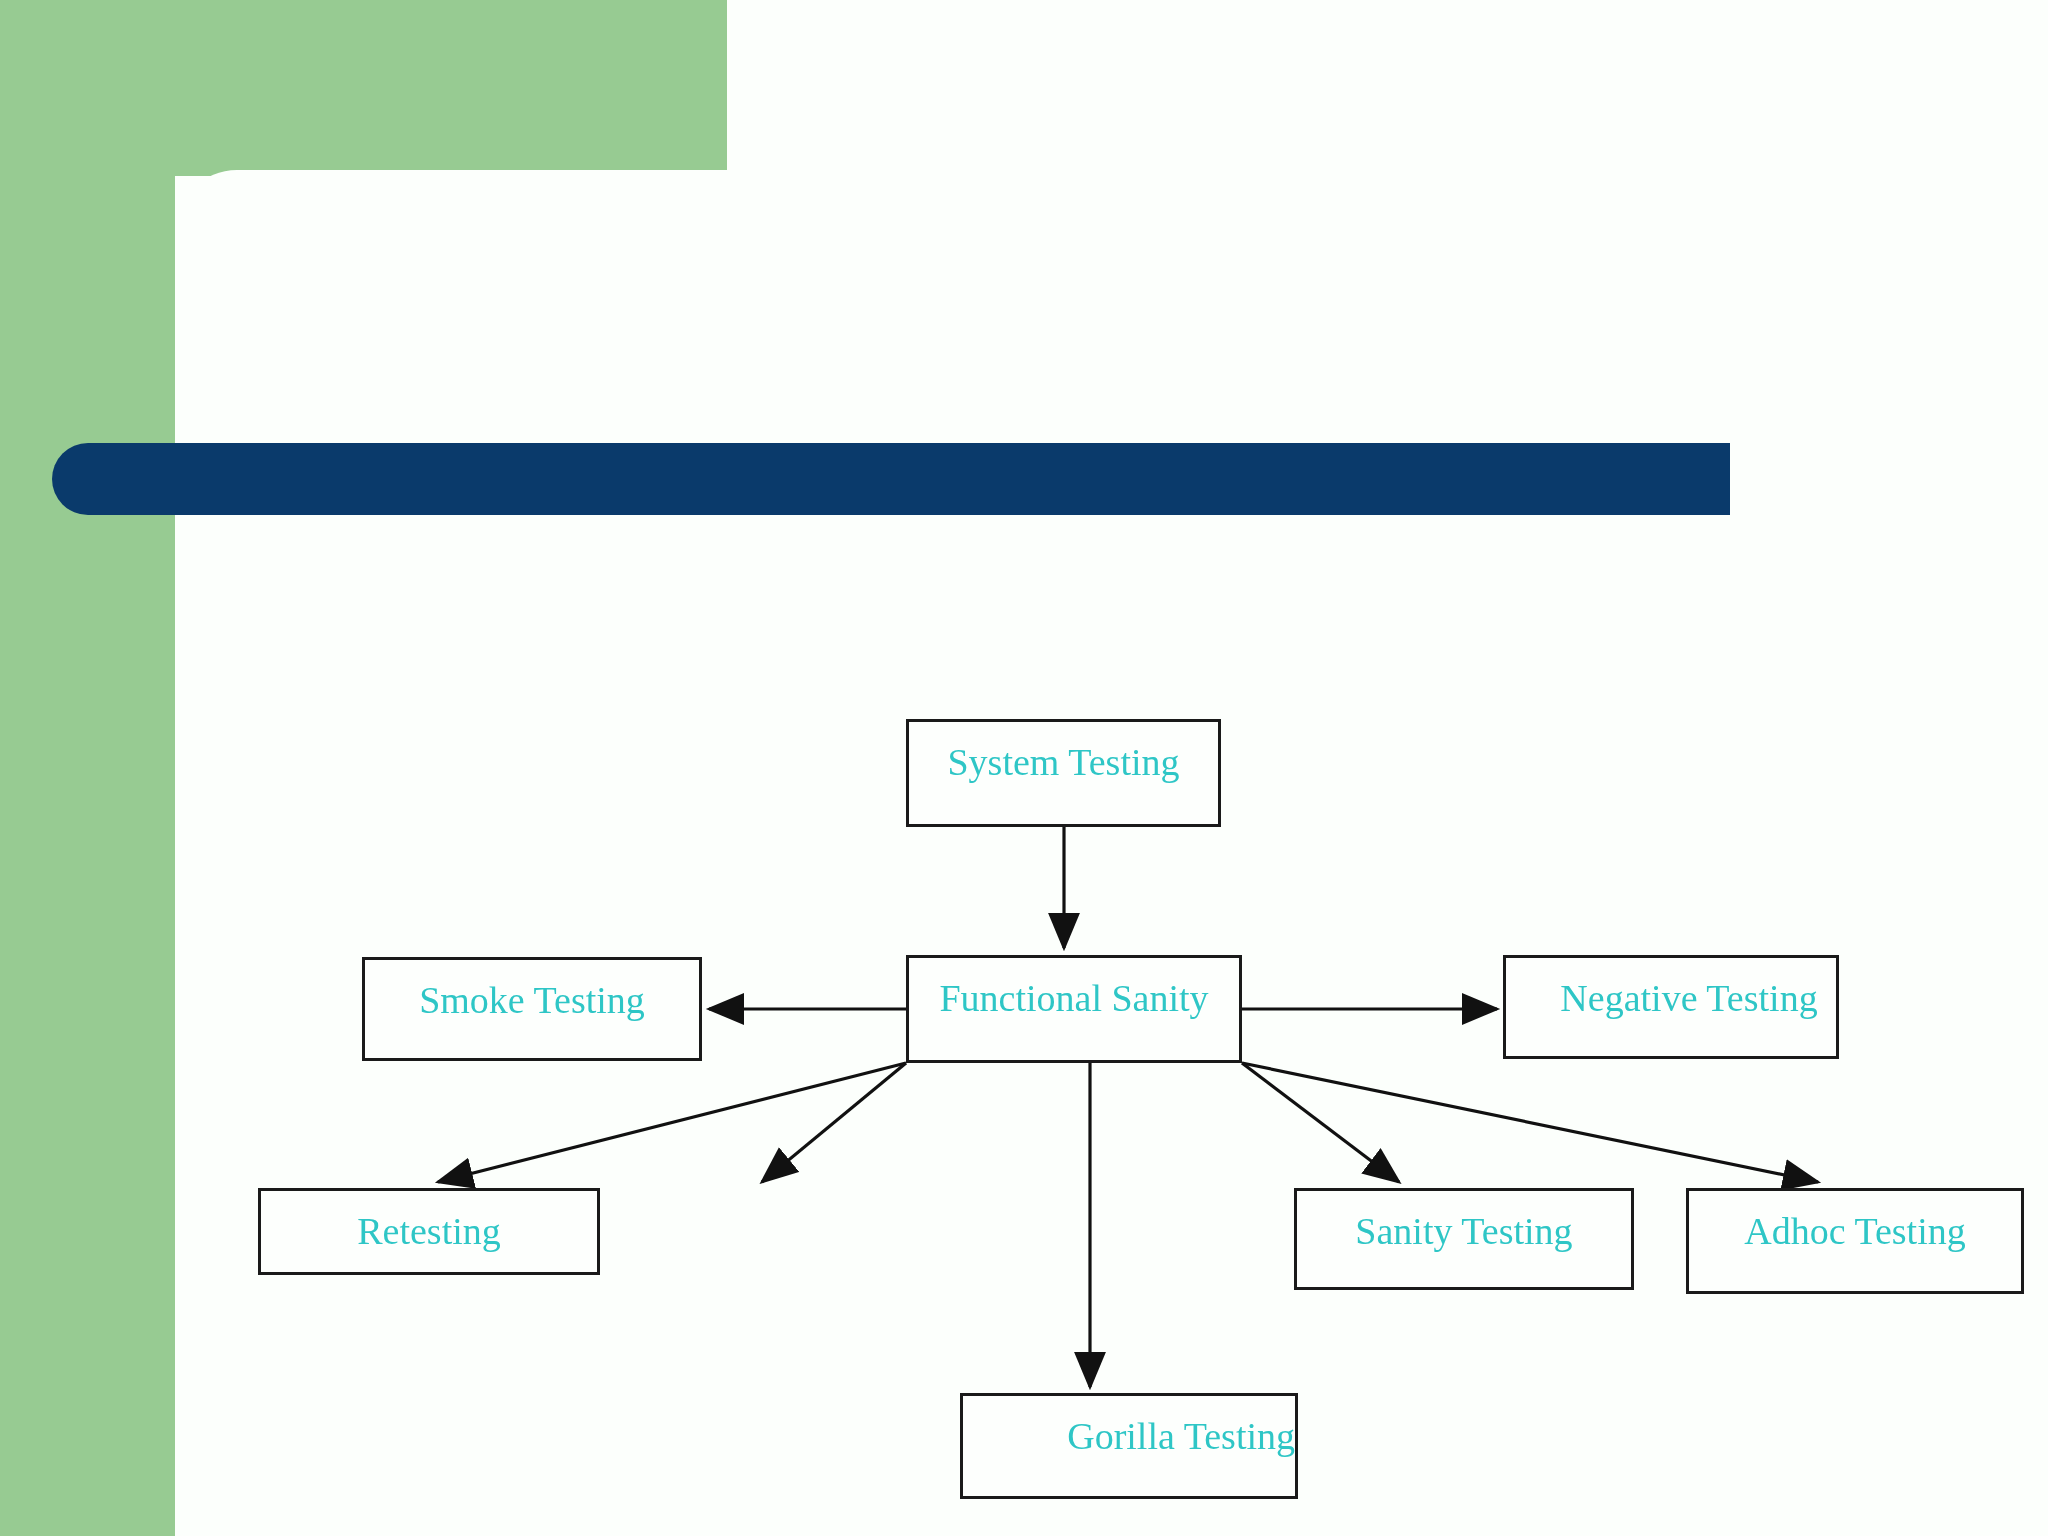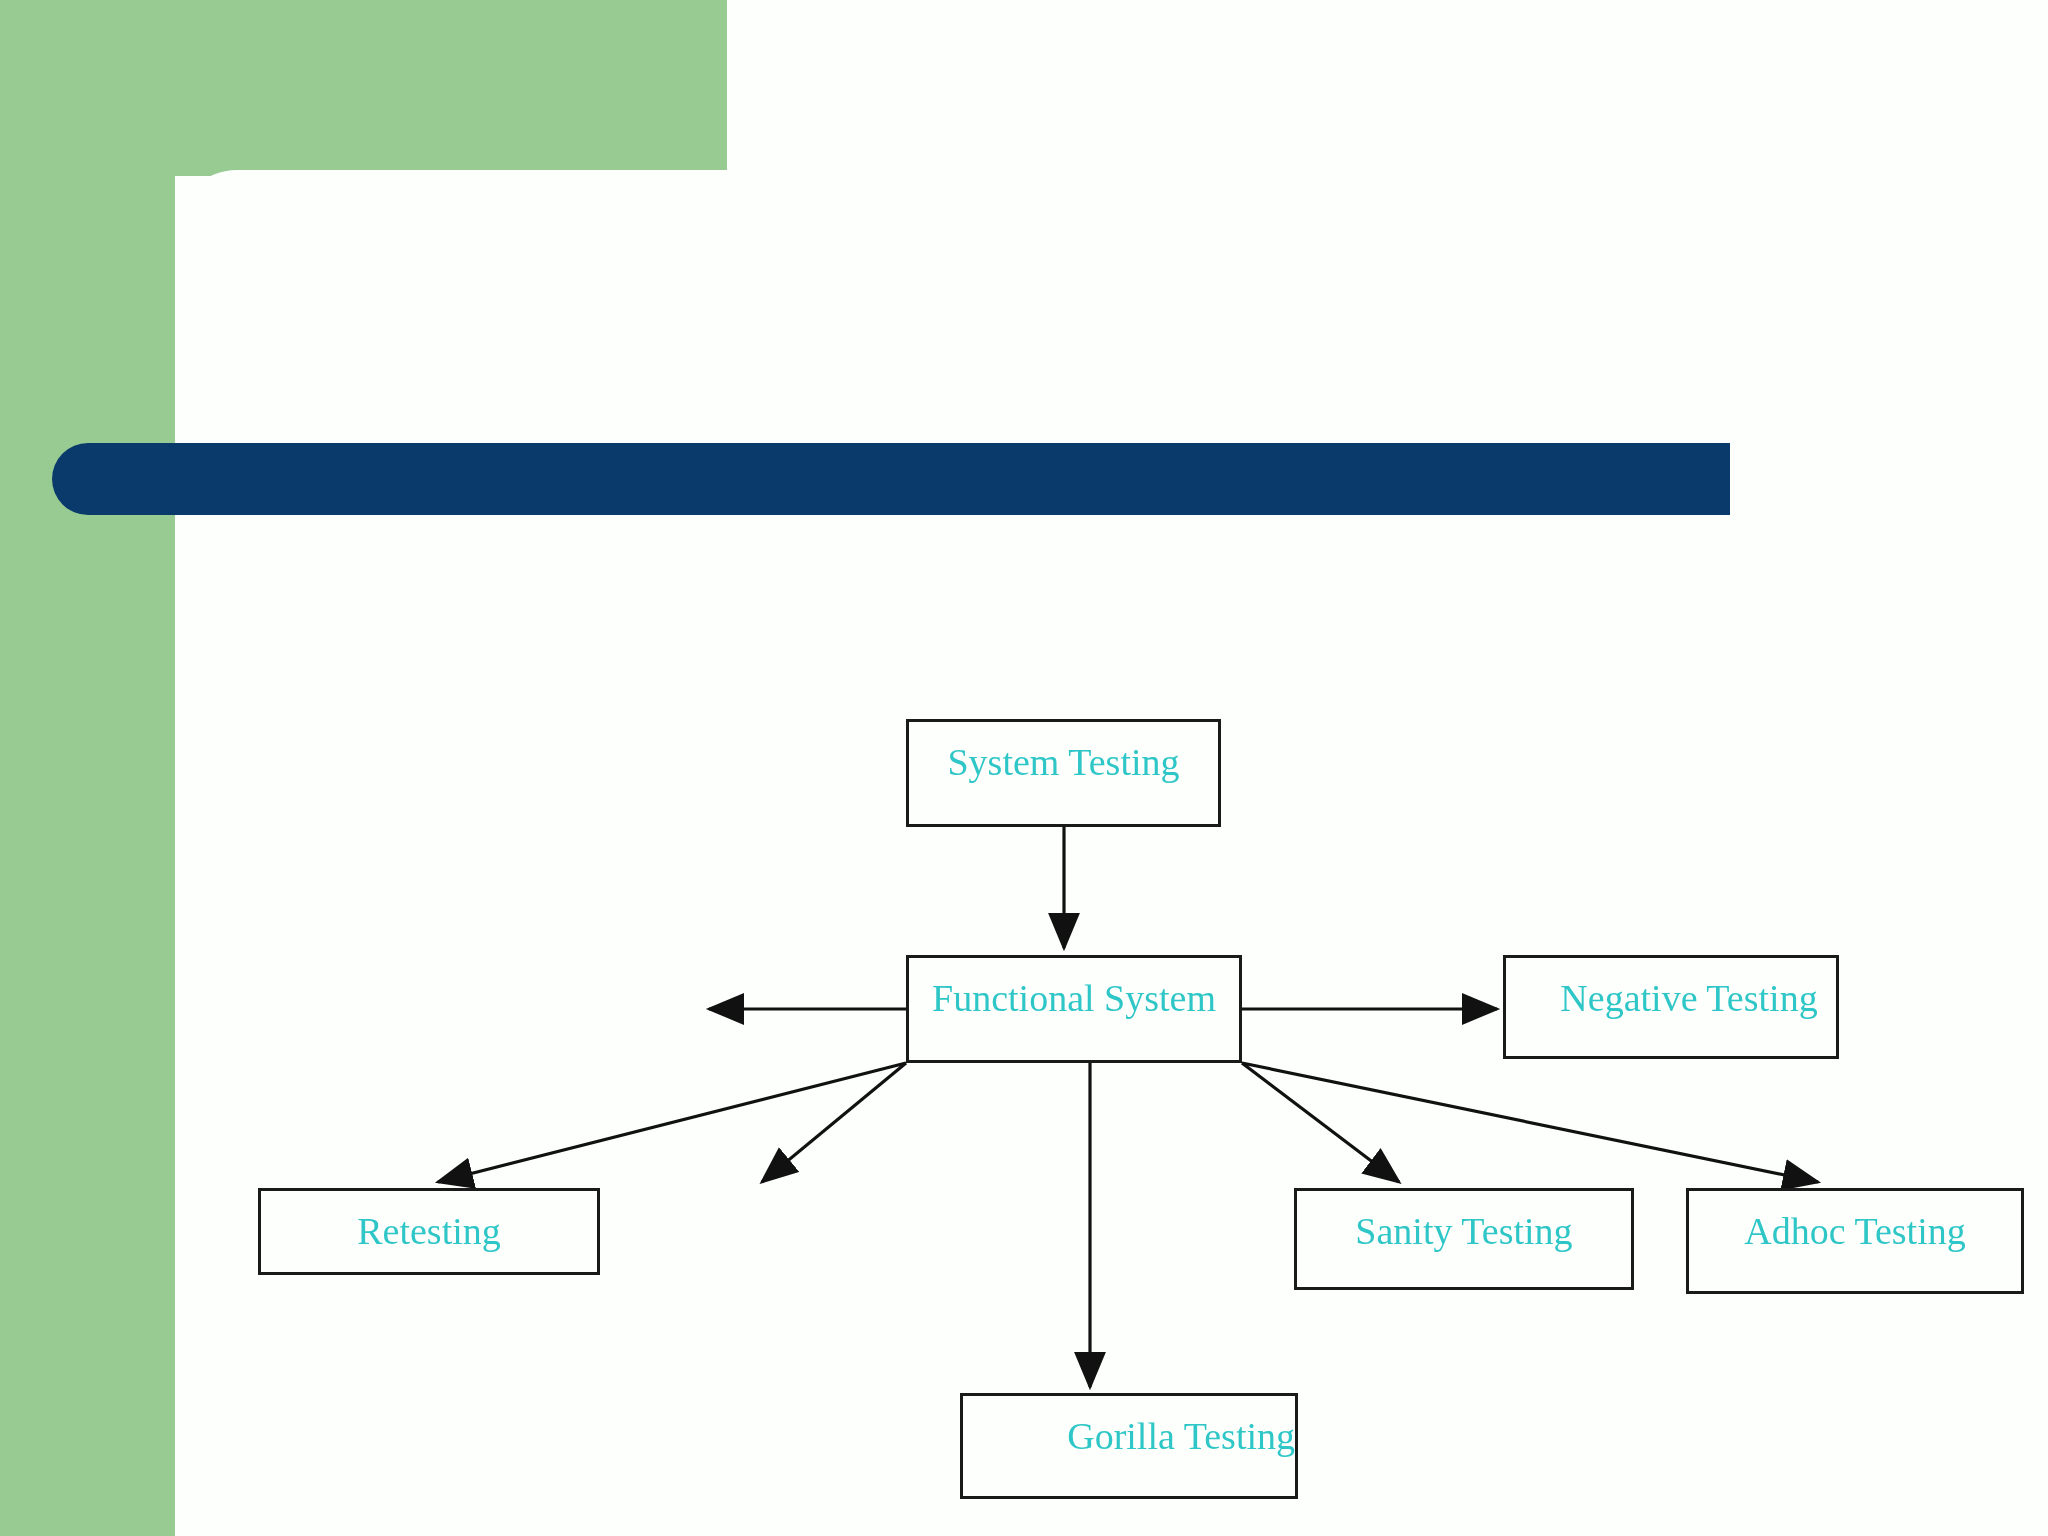--- a/index.html
+++ b/index.html
@@ -131,23 +131,26 @@
 
         <path d="M1242,1063 L1818,1182"></path>
       </g>
     </svg>
 
     <div class="node" style="left:906px; top:719px; width:315px; height:108px;">
       <span>System Testing</span>
     </div>
 
     <div class="node" style="left:906px; top:955px; width:336px; height:108px;">
-      <span>Functional System</span>
+      <span>Functional Sanity</span>
     </div>
 
+    <div class="node" style="left:362px; top:957px; width:340px; height:104px;">
+      <span>Smoke Testing</span>
+    </div>
 
     <div class="node" style="left:1503px; top:955px; width:336px; height:104px;padding-left:36px;">
       <span>Negative Testing</span>
     </div>
 
     <div class="node" style="left:258px; top:1188px; width:342px; height:87px;">
       <span>Retesting</span>
     </div>
 
 

